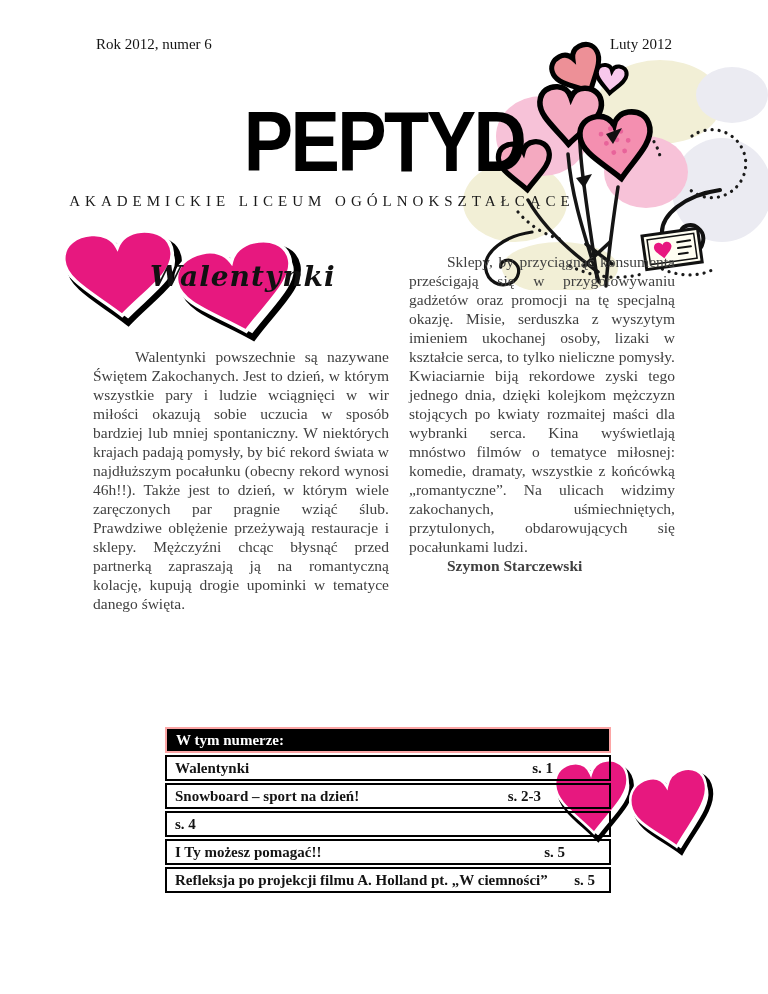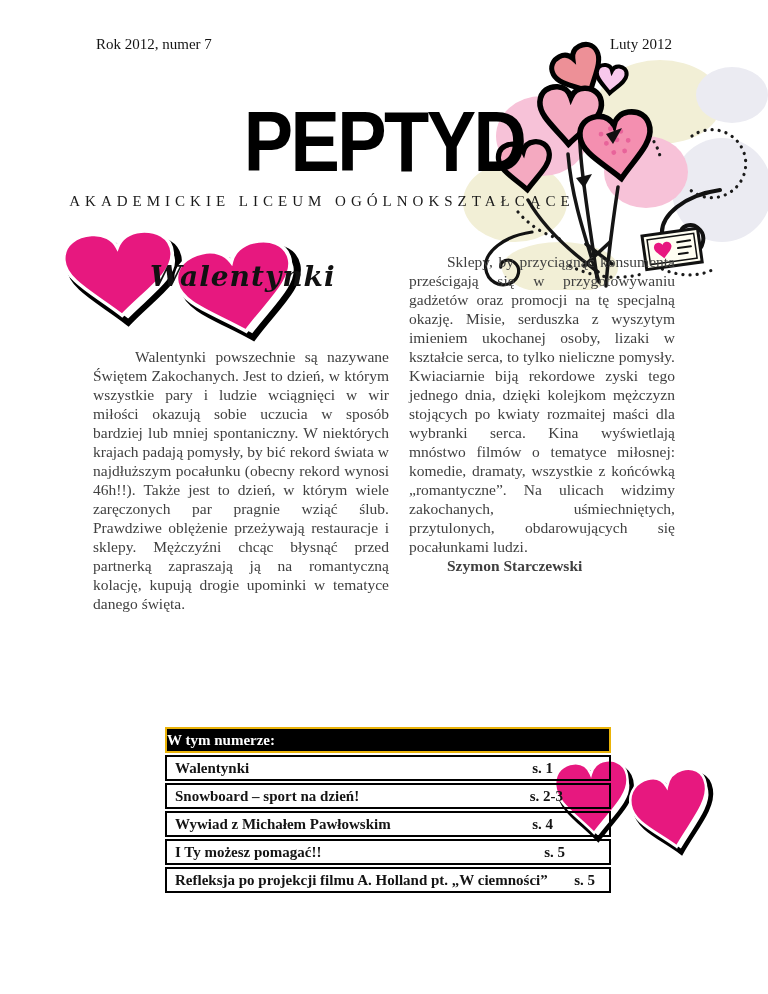--- a/index.html
+++ b/index.html
@@ -39,30 +39,30 @@
   }
   .col-left p{text-indent:42px;}
   .col-right p{text-indent:38px;}
   .author{
     margin:0;text-align:right;font-weight:bold;font-size:15.5px;line-height:29.4px;
   }
   
   .toc{position:absolute;left:165px;top:727px;width:446px;z-index:2;}
   .toc-header{
     box-sizing:border-box;height:26px;line-height:22px;background:#000;color:#fff;
-    border:2px solid #eab308;font-weight:bold;font-size:15px;
+    border:2px solid #fca5a5;padding-left:9px;font-weight:bold;font-size:15px;
     margin-bottom:2px;
   }
   .toc-row{
     box-sizing:border-box;height:26px;border:2px solid #000;background:transparent;
     margin-bottom:2px;display:flex;align-items:center;justify-content:space-between;
     padding-left:8px;font-weight:bold;font-size:15px;white-space:nowrap;
   }
   .toc-row.tight{font-size:15px;}
-  .pr1{margin-right:56px;} .pr2{margin-right:46px;} .pr3{margin-right:56px;}
+  .pr1{margin-right:56px;} .pr2{margin-right:68px;} .pr3{margin-right:56px;}
   .pr4{margin-right:44px;} .pr5{margin-right:14px;}
 </style>
 </head>
 <body>
 
 <div class="page">
 
   <svg width="0" height="0" style="position:absolute" aria-hidden="true">
     <defs>
       <path id="heartP" d="M50,86 C30,64 6,48 6,28 C6,12 18,5 30,5 C40,5 47,11 50,19 C53,11 60,5 70,5 C82,5 94,12 94,28 C94,48 70,64 50,86 Z"></path>
@@ -72,21 +72,21 @@
           <use href="#heartP" transform="translate(8,4) scale(1.3,1.08)" fill="#E7187F" stroke="#fff" stroke-width="3"></use>
         </g>
         <g transform="translate(128,14) rotate(-12 70 55)">
           <use href="#heartP" transform="translate(6,12) scale(1.38,1.12)" fill="none" stroke="#000" stroke-width="5.5"></use>
           <use href="#heartP" transform="translate(0,4) scale(1.38,1.12)" fill="#E7187F" stroke="#fff" stroke-width="3"></use>
         </g>
       </g>
     </defs>
   </svg>
 
-  <div class="issue-left">Rok 2012, numer 7</div>
+  <div class="issue-left">Rok 2012, numer 6</div>
   <div class="issue-right">Luty 2012</div>
   <div class="title">PEPTYD</div>
   <div class="subtitle">AKADEMICKIE LICEUM OGÓLNOKSZTAŁCĄCE</div>
 
   <svg class="decor-back" width="308" height="250" viewBox="0 0 308 250">
     <ellipse cx="200" cy="62" rx="62" ry="42" fill="#F2EFD6"></ellipse>
     <ellipse cx="262" cy="150" rx="50" ry="52" fill="#EBEBF2"></ellipse>
     <ellipse cx="272" cy="55" rx="36" ry="28" fill="#EBEBF2"></ellipse>
     <ellipse cx="55" cy="162" rx="52" ry="40" fill="#F2EFD6"></ellipse>
     <ellipse cx="100" cy="228" rx="58" ry="26" fill="#F2EFD6"></ellipse>
@@ -181,21 +181,20 @@
     <div class="toc-header">W tym numerze:</div>
     <div class="toc-row">
       <span class="toc-label">Walentynki</span>
       <span class="toc-page pr1">s. 1</span>
     </div>
     <div class="toc-row">
       <span class="toc-label">Snowboard – sport na dzień!</span>
       <span class="toc-page pr2">s. 2-3</span>
     </div>
     <div class="toc-row">
-      <span class="toc-label">Wywiad z Michałem Pawłowskim</span>
       <span class="toc-page pr3">s. 4</span>
     </div>
     <div class="toc-row">
       <span class="toc-label">I Ty możesz pomagać!!</span>
       <span class="toc-page pr4">s. 5</span>
     </div>
     <div class="toc-row tight">
       <span class="toc-label">Refleksja po projekcji filmu A. Holland pt. „W ciemności”</span>
       <span class="toc-page pr5">s. 5</span>
     </div>

